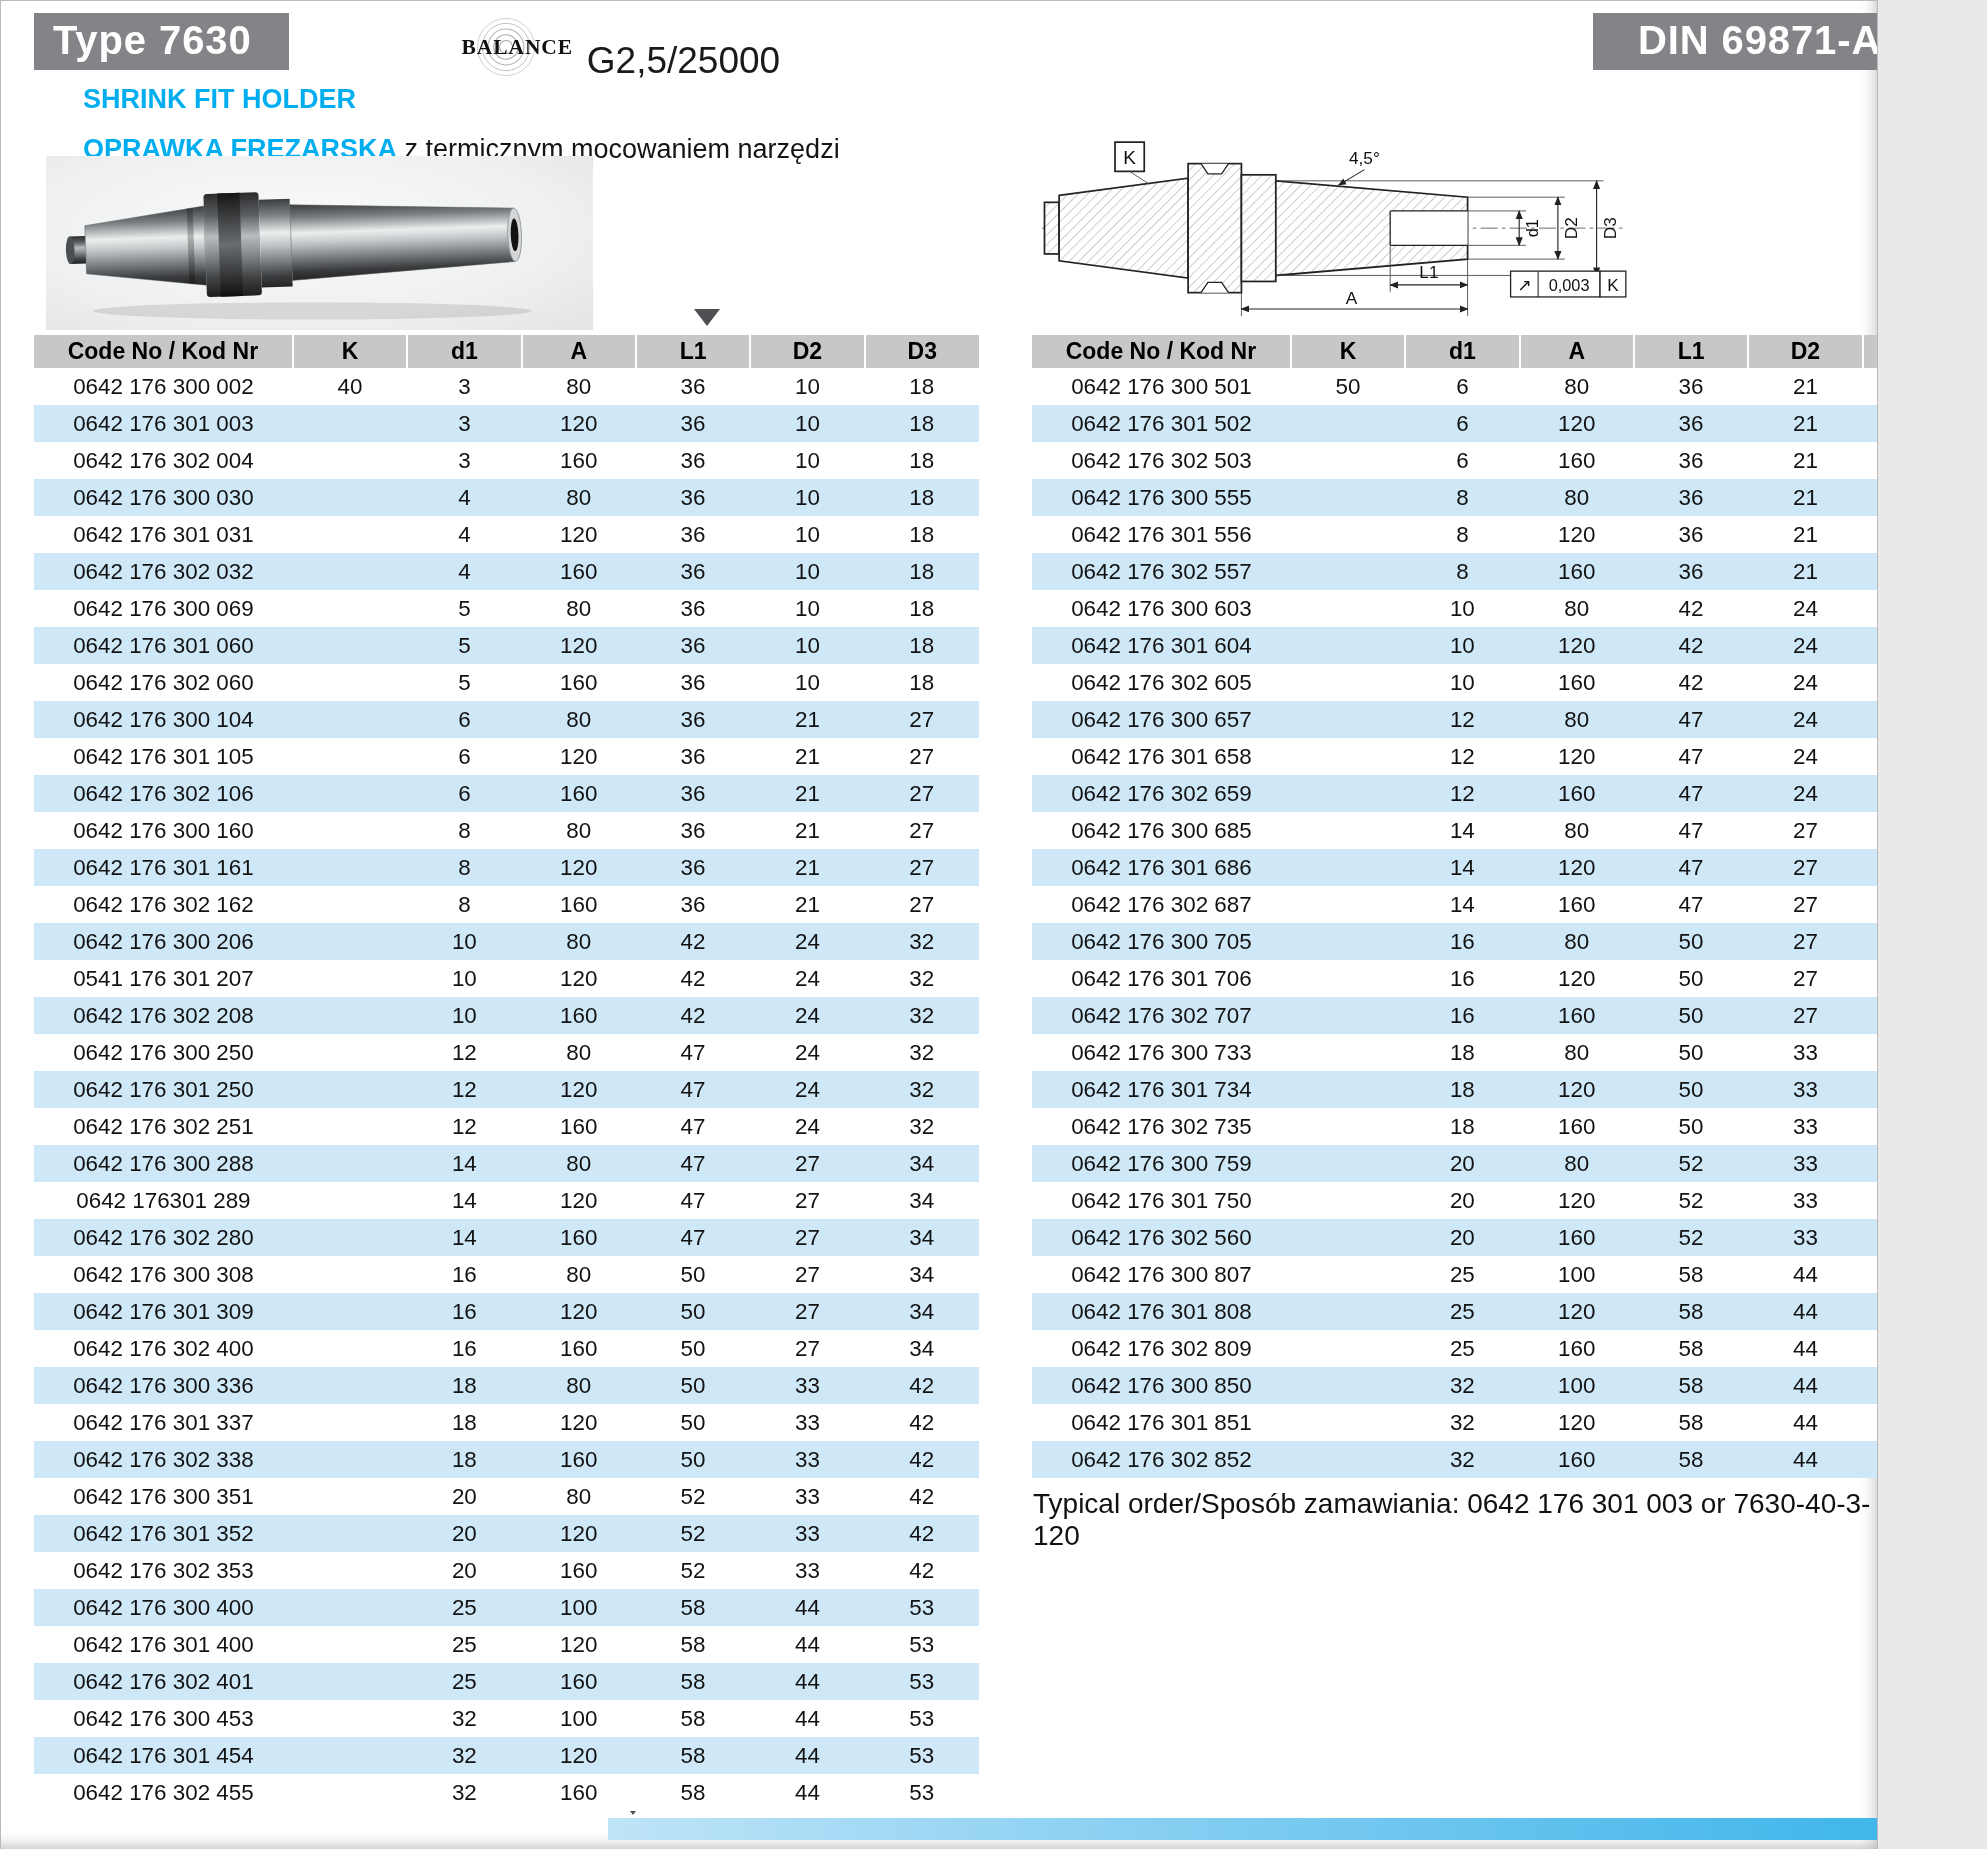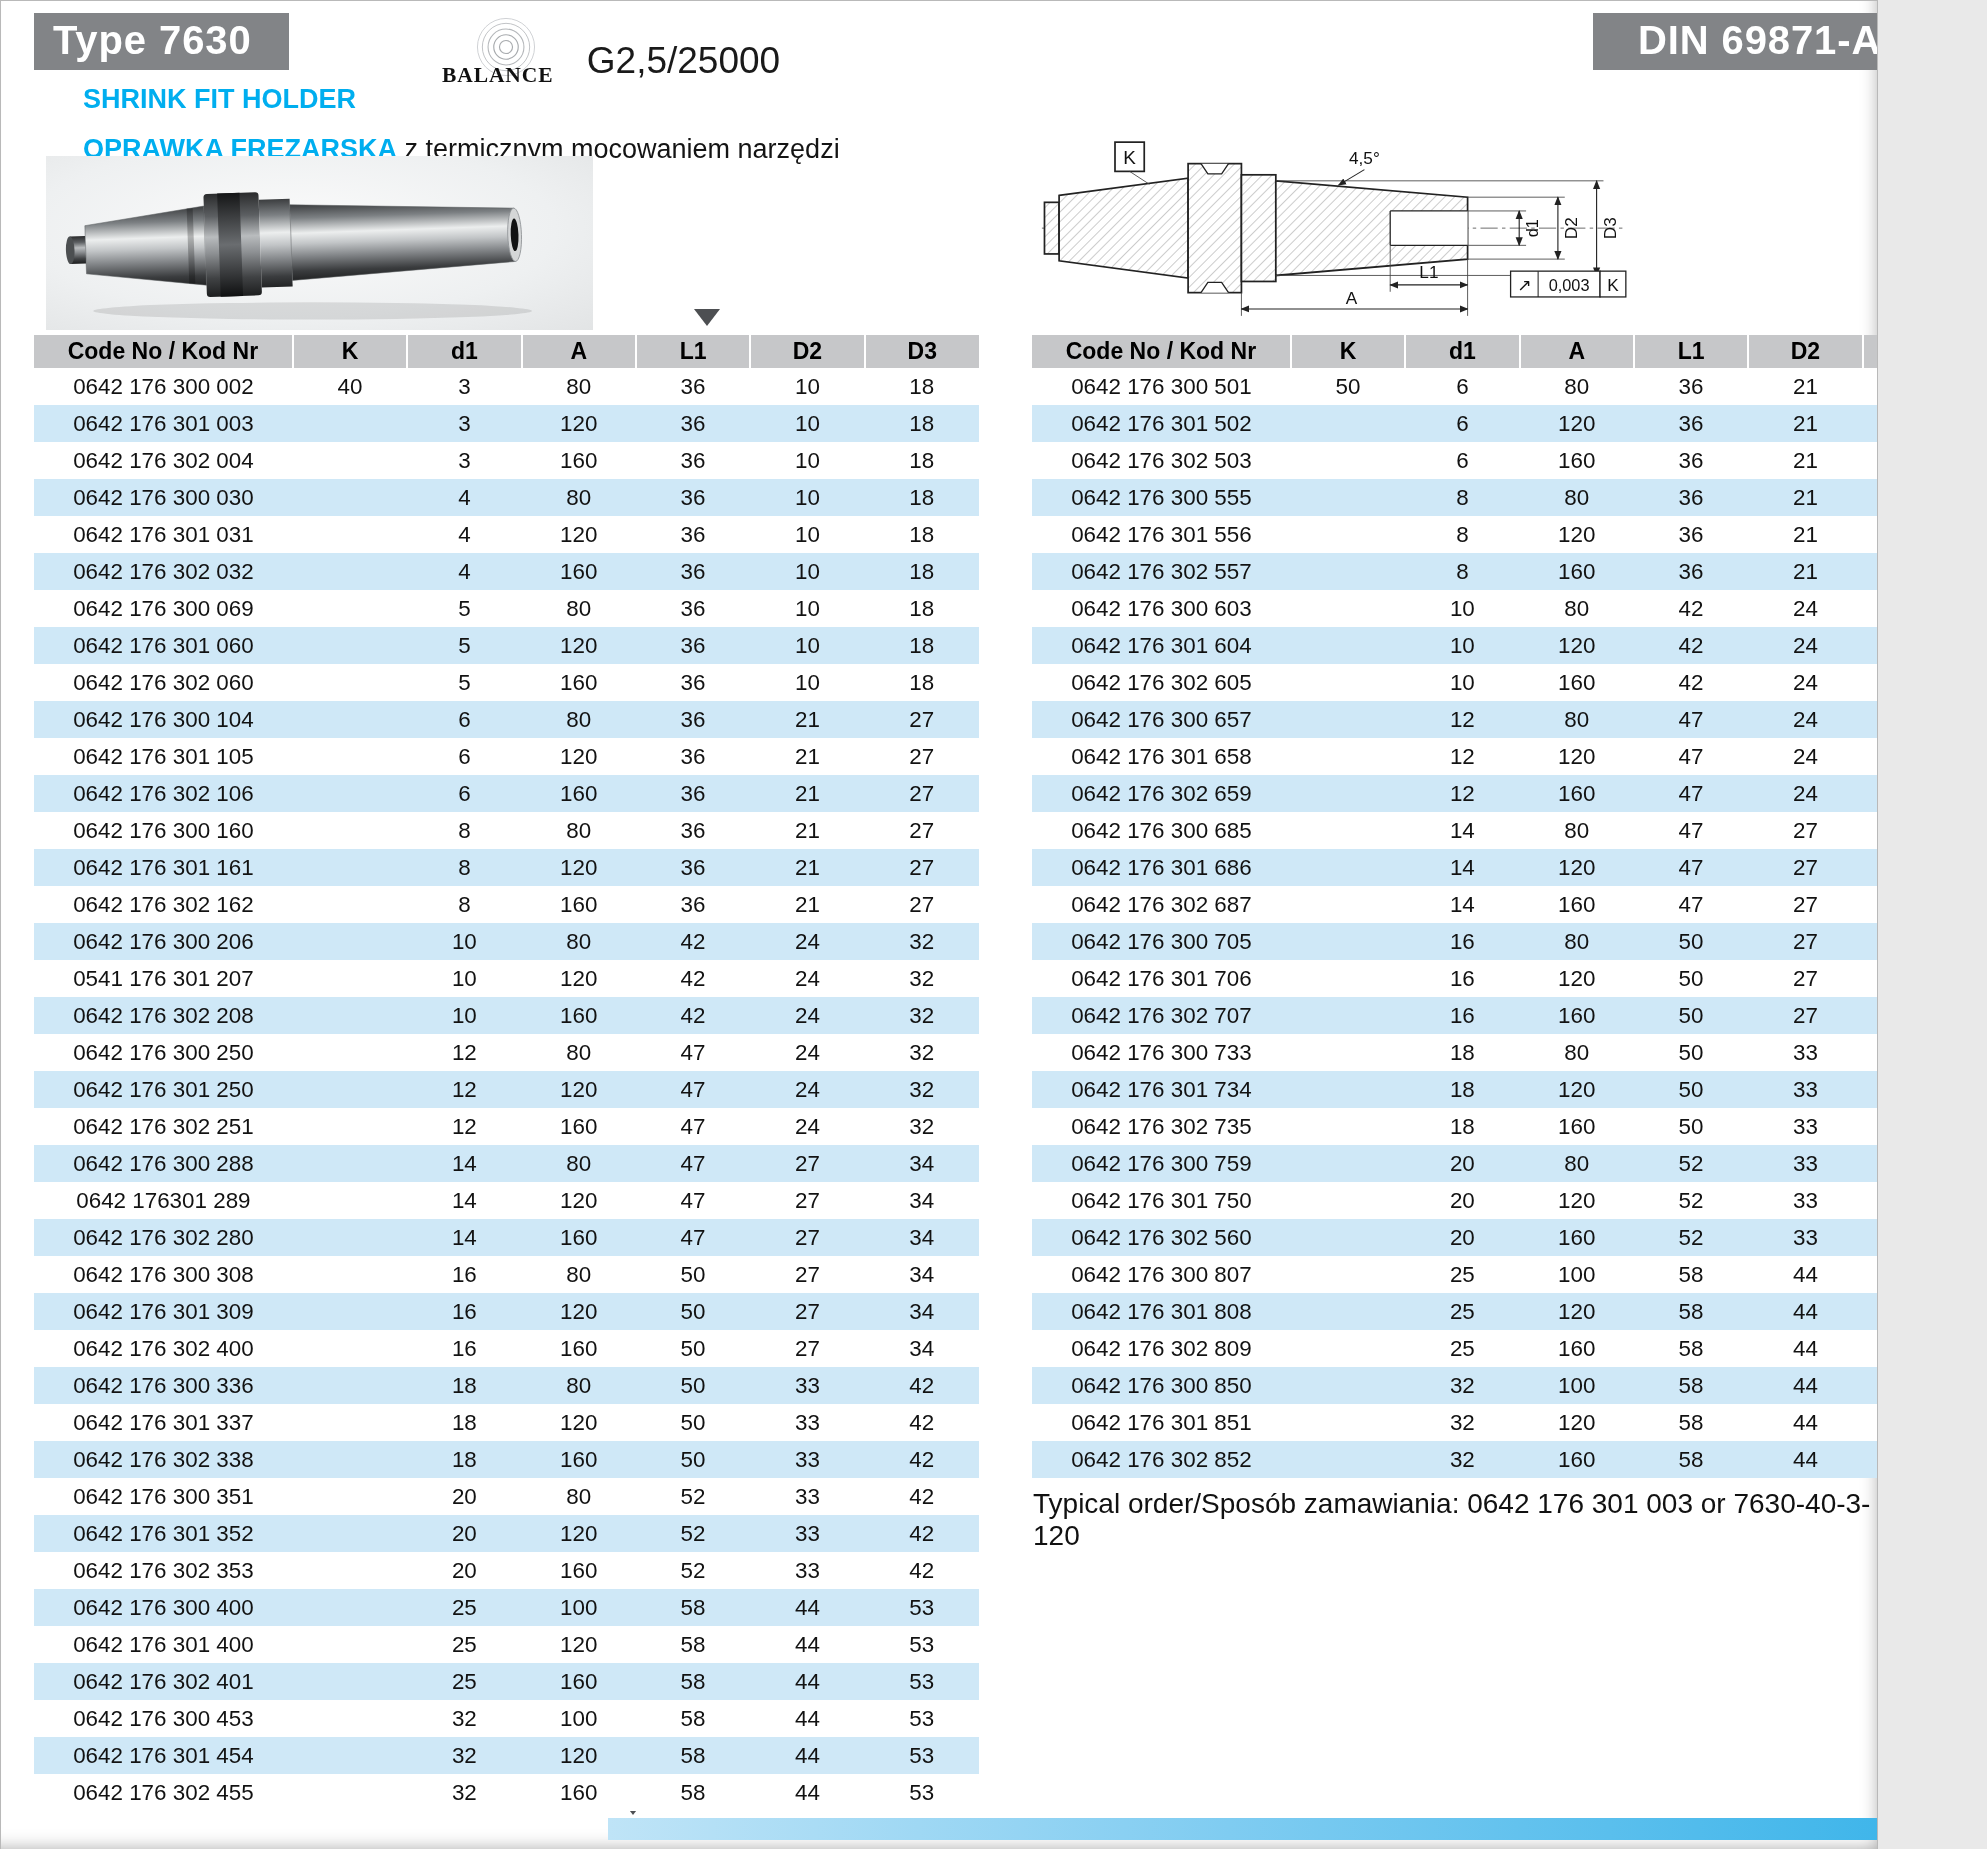--- a/index.html
+++ b/index.html
@@ -14,22 +14,22 @@
   
   .type-box { position:absolute; left:33px; top:12px; width:255px; height:57px; background:var(--box-gray);
               color:#fff; font-size:40px; font-weight:bold; line-height:55px; padding-left:19px; letter-spacing:0.9px; }
   .din-box  { position:absolute; left:1592px; top:12px; width:363px; height:57px; background:var(--box-gray);
               color:#fff; font-size:40px; font-weight:bold; line-height:55px; text-align:center; letter-spacing:0.9px; }
 
   
   .balance { position:absolute; left:441px; top:13.8px; height:64px; display:flex; align-items:center; gap:13.8px; }
   .balance-mark { position:relative; width:131px; height:64px; }
   .balance-mark svg { position:absolute; left:33px; top:0.9px; width:62px; height:62px; }
-  .balance-word { position:absolute; left:0; top:50%; transform:translateY(-50%); width:131px; text-align:left;
-                  font-family:"Liberation Serif", serif; font-size:21.5px; font-weight:600; letter-spacing:0.9px; color:#101010;margin-top:28px; }
+  .balance-word { position:absolute; left:0; top:50%; transform:translateY(-50%); width:131px; text-align:right;
+                  font-family:"Liberation Serif", serif; font-size:21.5px; font-weight:600; letter-spacing:0.9px; color:#101010; }
   .balance-spec { font-size:37px; color:#1a1a1a;margin-top:28px; }
 
   
   .sub1 { position:absolute; left:82px; top:83px; color:var(--accent); font-weight:bold; font-size:27px; }
   .sub2 { position:absolute; left:82px; top:120px; font-size:27px; color:#141414;margin-top:13px; }
   .sub2 .hl { color:var(--accent); font-weight:bold; }
 
   
   .photo { position:absolute; left:45px; top:155px; width:547px; height:174px;
            background: radial-gradient(ellipse at 45% 42%, #fbfbfb 0%, #eef0f1 62%, #e2e4e5 100%); }

